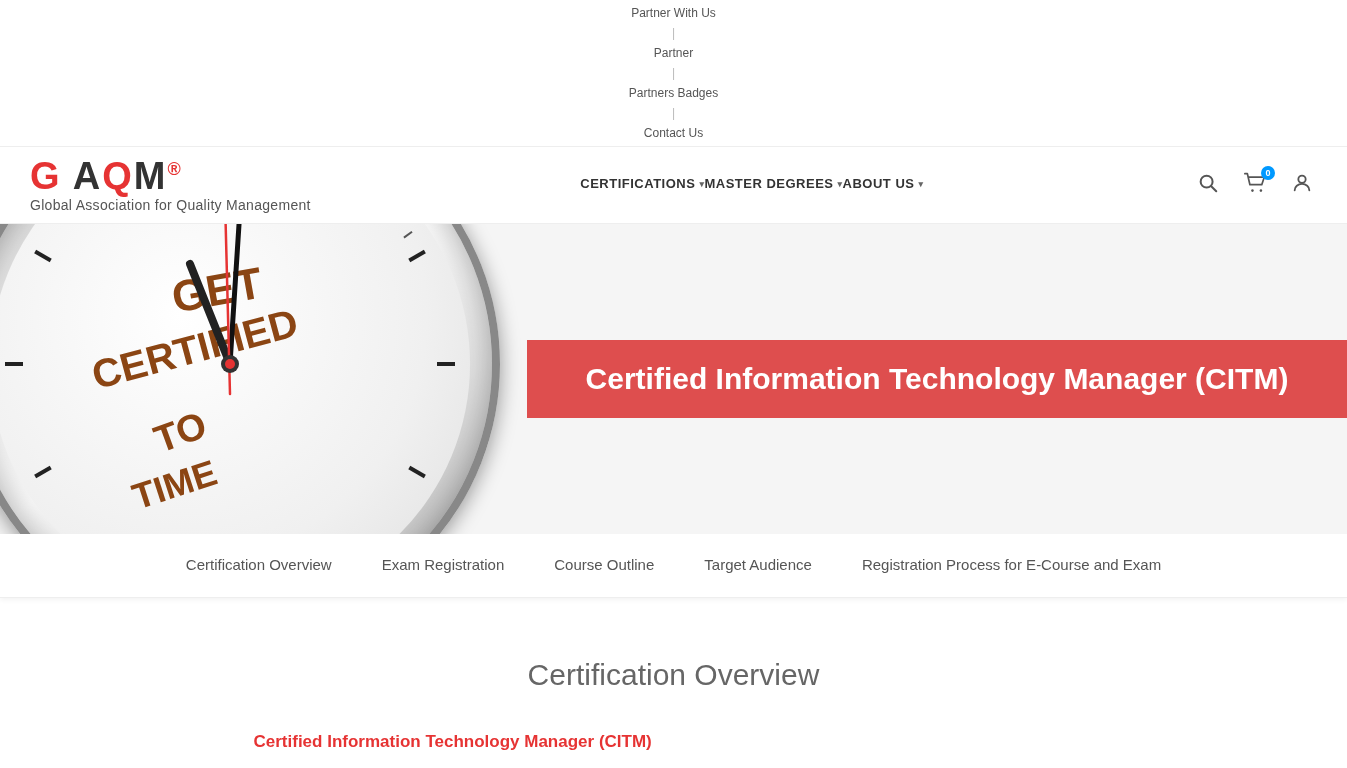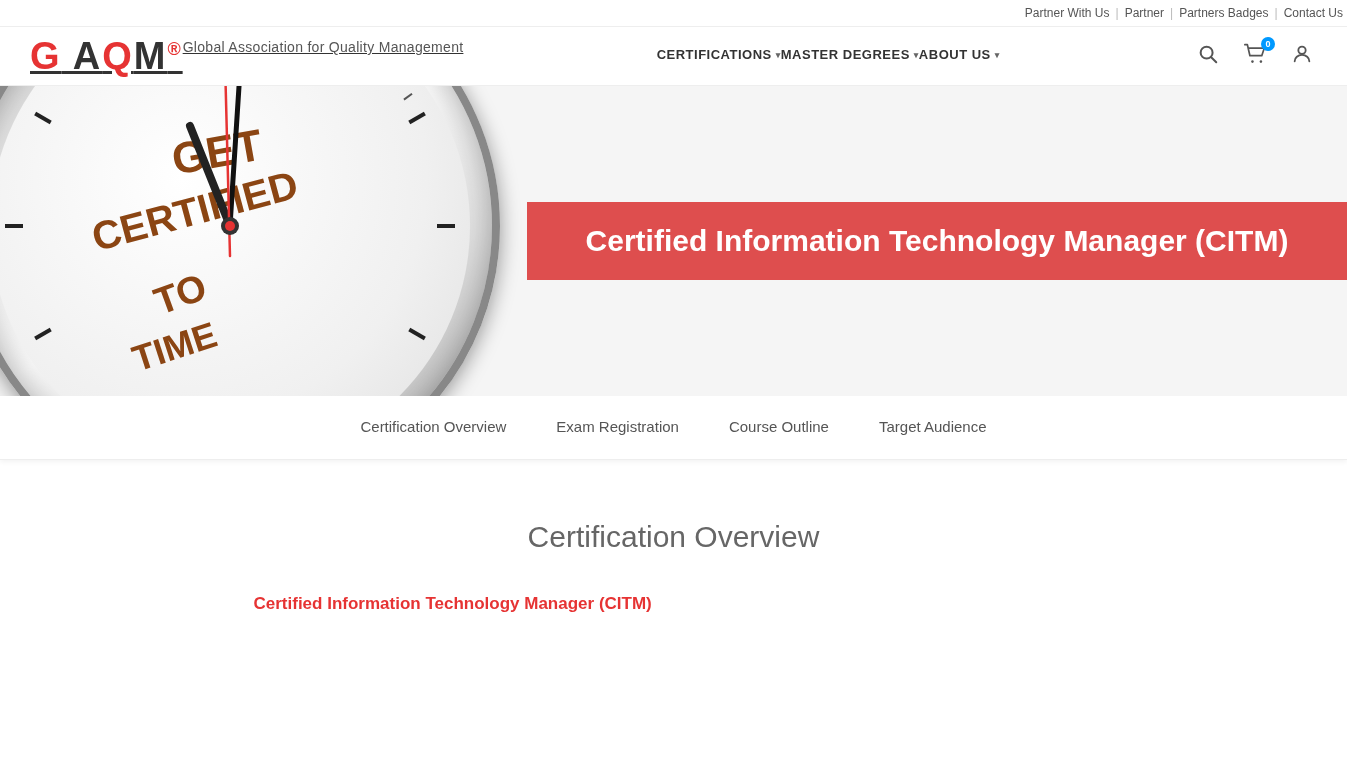--- a/index.html
+++ b/index.html
@@ -9,37 +9,38 @@
     .top-bar {
       background: #fff;
       border-bottom: 1px solid #eee;
       padding: 6px 4px;
       display: flex;
       justify-content: flex-end;
       align-items: center;
       font-size: 12px;
       color: #555;
       gap: 6px;
+      flex-direction: column;
     }
     .top-bar a { color: #555; text-decoration: none; }
     .top-bar .separator { color: #bbb; }
 
     
     .header {
       display: flex;
       align-items: center;
       justify-content: space-between;
       padding: 10px 30px;
       border-bottom: 1px solid #eee;
       background: #fff;
     }
     .logo-area {
       display: flex;
+      flex-direction: column;
       align-items: flex-start;
-      text-decoration: underline;
     }
     .logo-text {
       font-size: 38px;
       font-weight: 900;
       letter-spacing: 2px;
       line-height: 1;
     }
     .logo-text .g { color: #e63333; }
     .logo-text .a1 { color: #333; }
     .logo-text .q { color: #e63333; }
@@ -312,18 +313,19 @@
   <div class="hero-banner">
     <h1 class="hero-title">Certified Information Technology Manager (CITM)</h1>
   </div>
 </div>
 
 <div class="tabs-nav">
   <a class="tab-item" href="#">Certification Overview</a>
   <a class="tab-item" href="#">Exam Registration</a>
   <a class="tab-item" href="#">Course Outline</a>
   <a class="tab-item" href="#">Target Audience</a>
+  <a class="tab-item" href="#">Registration Process for E-Course and Exam</a>
 </div>
 
 <div class="main-content">
   <h2 class="section-title">Certification Overview</h2>
   <a class="cert-name-link" href="#">Certified Information Technology Manager (CITM)</a>
 </div>
 
 </body></html>

